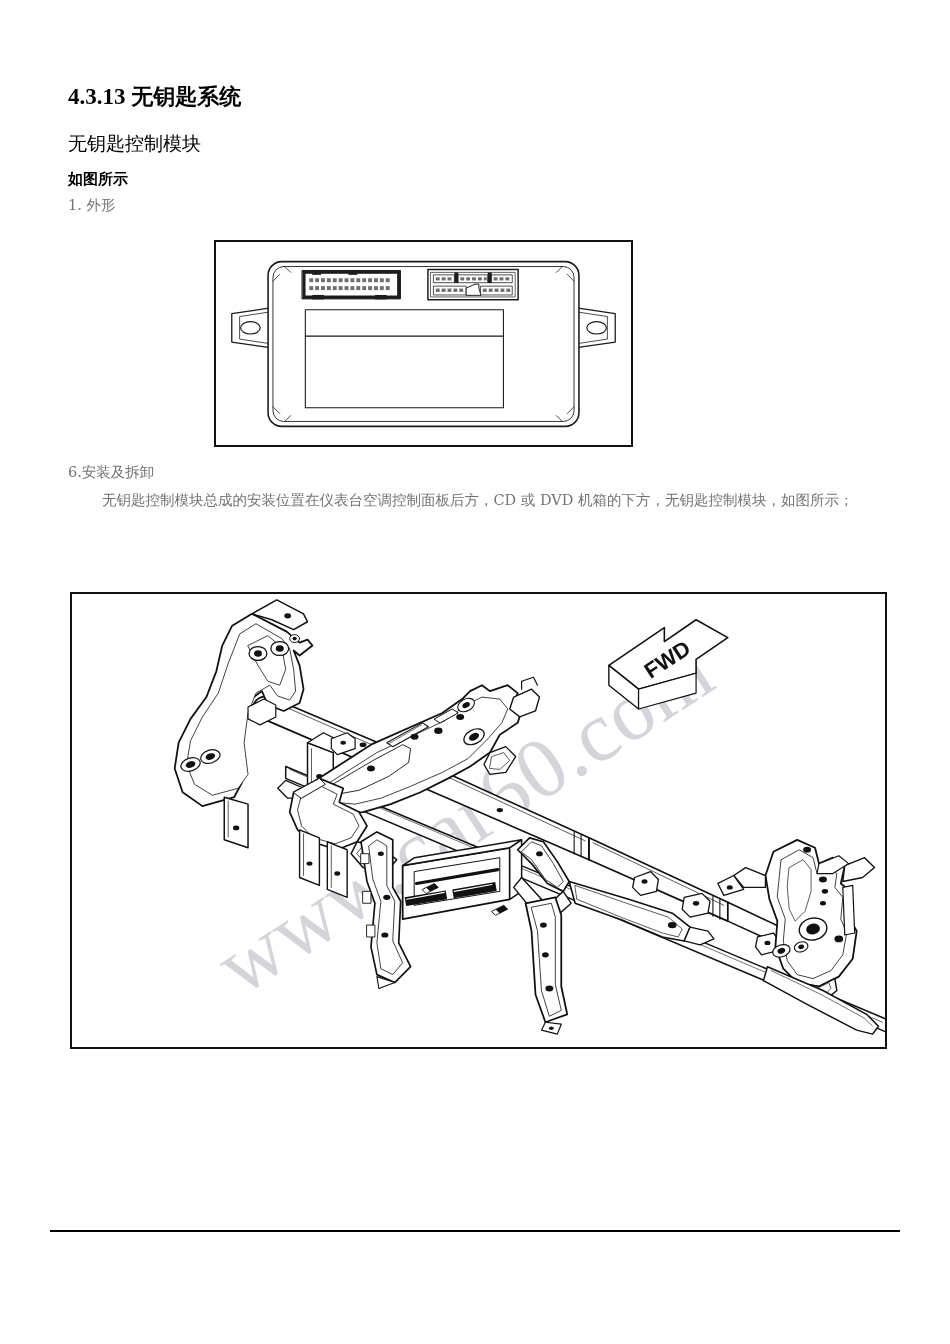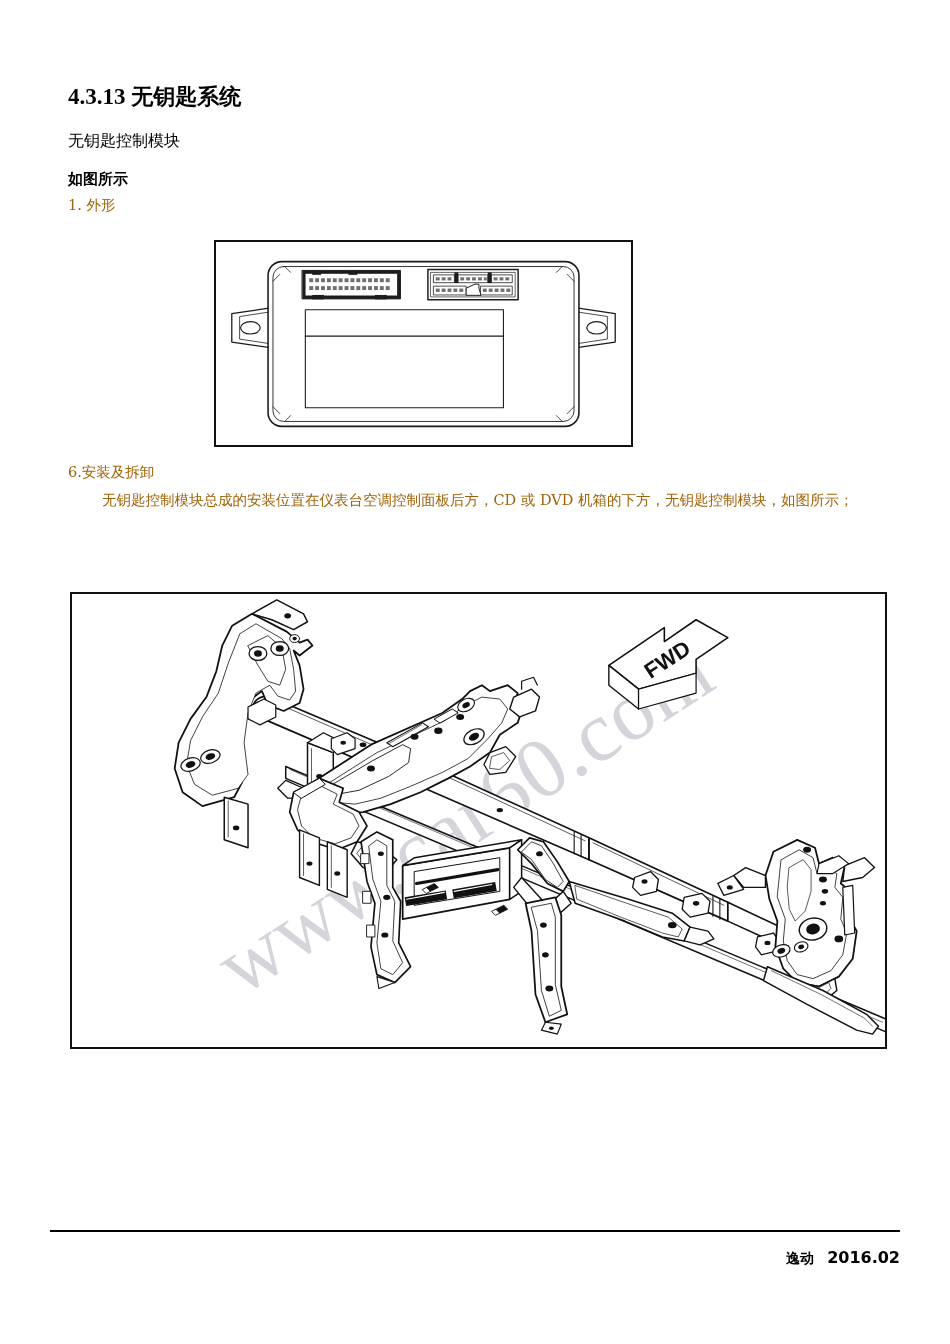--- a/index.html
+++ b/index.html
@@ -37,42 +37,42 @@
   }
   .h-section .cn {
     font-family: "DejaVu Sans", sans-serif;
     font-weight: bold;
     font-size: 22px;
   }
   .h-sub {
     position: absolute;
     left: 68px;
     top: 131px;
-    font-size: 16px;
+    font-size: 19px;
     font-family: "DejaVu Sans", sans-serif;
     font-weight: normal;
     white-space: nowrap;
   }
   .h-sub2 {
     position: absolute;
     left: 68px;
     top: 170px;
     font-size: 15px;
     font-family: "DejaVu Sans", sans-serif;
     font-weight: bold;
     white-space: nowrap;
   }
 
   
   .p {
     position: absolute;
     font-size: 14.5px;
     line-height: 25px;
     font-family: "DejaVu Serif", serif;
-    color: #a16207;
+    color: #737373;
   }
   .t-list1      { left: 68px;  top: 193px; white-space: nowrap; }
   .t-list1-body { left: 105px; top: 218px; white-space: nowrap; }
   .t-list2      { left: 68px;  top: 460px; white-space: nowrap; }
   .t-para1      { left: 68px;  top: 488px; width: 822px; text-align: justify; text-indent: 34px; }
   .t-para2      { left: 68px;  top: 545px; width: 822px; text-align: justify; text-indent: 34px; }
 
   
   .figure-box {
     position: absolute;
@@ -525,18 +525,14 @@
           <path d="M570 96 L570 116 L628 100 L628 80 Z" fill="#ffffff" stroke="#111" stroke-width="1.2"></path>
 
           <text x="582" y="86" transform="rotate(-33 582 86)" font-family="'Liberation Sans', sans-serif" font-size="22" font-weight="bold" fill="#111" stroke="none">FWD</text>
         </g>
 
       </g>
     </svg>
   </div>
 
   <div class="footer-rule"></div>
-  <div class="footer-text">
-    <span class="model">逸动</span>
-    <span class="date">2016.02</span>
-  </div>
 
 </div>
 
 </body></html>

